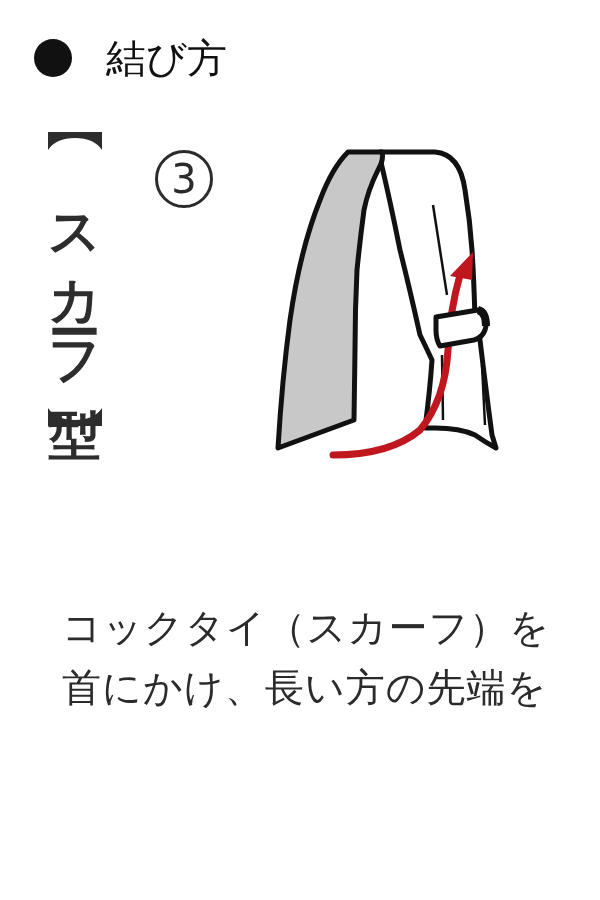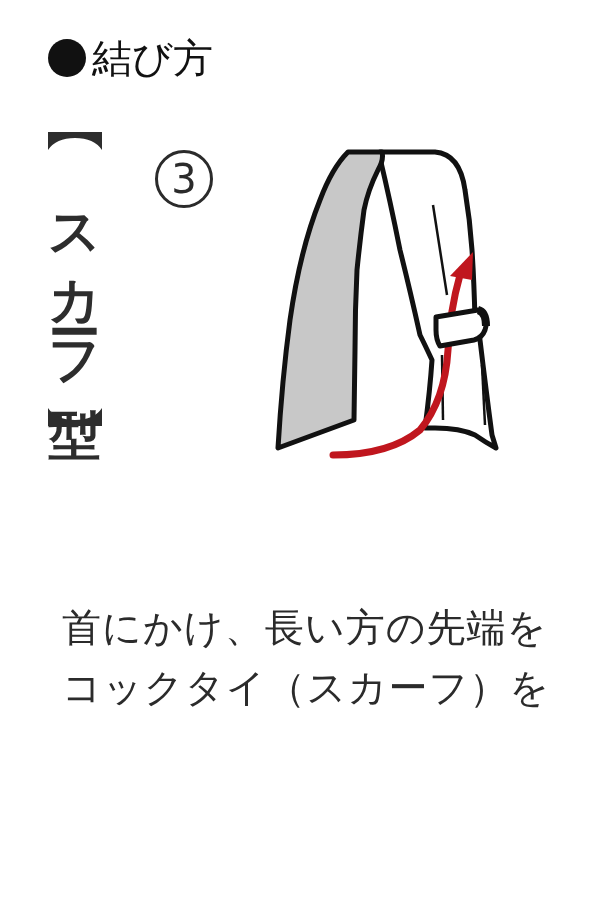--- a/index.html
+++ b/index.html
@@ -10,27 +10,28 @@
     body {
       width: 600px;
       height: 900px;
       position: relative;
       overflow: hidden;
       font-family: "DejaVu Sans", "Liberation Sans", sans-serif;
       color: #2b2b2b;
     }
     .heading {
       position: absolute;
-      left: 48px;
+      left: 34px;
       top: 30px;
       font-size: 40px;
       line-height: 56px;
       color: #111111;
       display: flex;
       align-items: center;
+      gap: 28px;
     }
     .heading .bullet {
       display: inline-block;
       width: 38px;
       height: 38px;
       border-radius: 50%;
       background: #111111;
       margin-right: 6px;
     }
     .vertical-label {
@@ -136,15 +137,15 @@
 
     <path d="M73 325 Q130 325 160 300 Q185 270 188 220 Q190 180 200 145" fill="none" stroke="#c0161e" stroke-width="7" stroke-linecap="round"></path>
     <polygon points="213,122 190,146 212,150" fill="#c0161e"></polygon>
 
     <path d="M176 187 L218 180 Q226 182 226 196 L225 200 Q222 208 214 210 L180 216 Q176 210 176 200 Z" fill="#ffffff" stroke="#111111" stroke-width="5" stroke-linejoin="round"></path>
     <path d="M218 180 Q226 182 226 196" fill="none" stroke="#111111" stroke-width="8"></path>
   </svg>
 </div>
 
 <div class="instruction">
+  <span class="line">コックタイ（スカーフ）を</span>
   <span class="line">首にかけ、長い方の先端を</span>
-  <span class="line">コックタイ（スカーフ）を</span>
 </div>
 
 </body></html>

